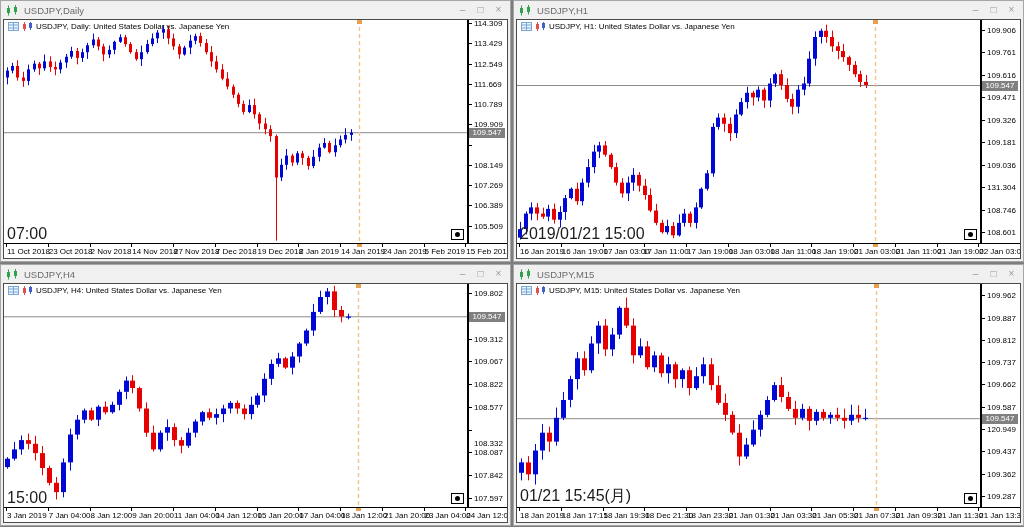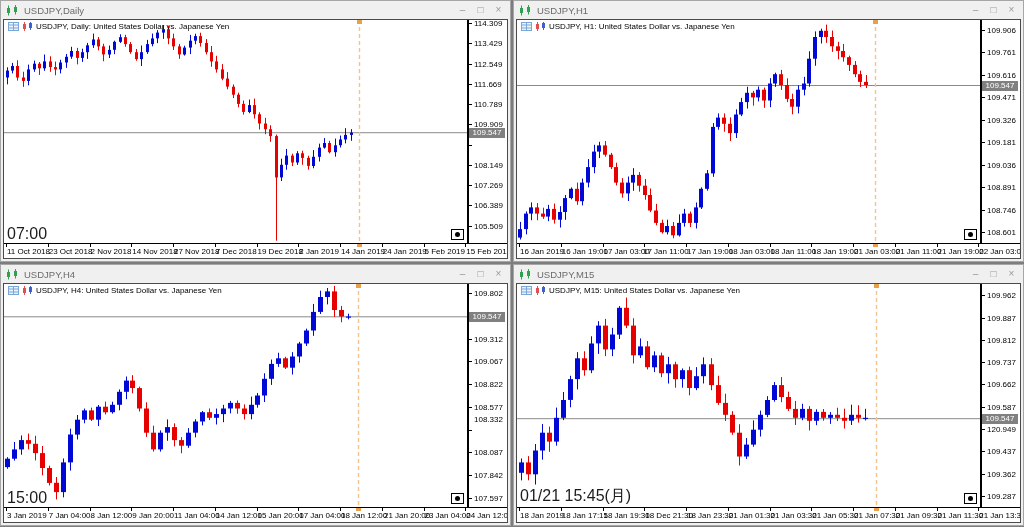--- a/index.html
+++ b/index.html
@@ -286,20 +286,21 @@
               <line x1="5.5" y1="0.5" x2="5.5" y2="8.5" stroke="#7ba7d7"></line>
             </svg>
           <svg width="11" height="9" viewBox="0 0 11 9">
               <rect x="1" y="2" width="3" height="5" fill="#e05050"></rect>
               <line x1="2.5" y1="0" x2="2.5" y2="9" stroke="#e05050"></line>
               <rect x="7" y="1" width="3" height="5" fill="#4060d0"></rect>
               <line x1="8.5" y1="0" x2="8.5" y2="8" stroke="#4060d0"></line>
             </svg>
           <span>USDJPY, H1:  United States Dollar vs. Japanese Yen</span>
         </div>
+        <div class="biglabel">2019/01/21 15:00</div>
         <div class="scrollbtn">
             <div class="scrolldot"></div>
           </div>
       <svg width="463" height="223" style="position:absolute;left:0;top:0;z-index:1">
             <line x1="0" y1="65.50625000000039" x2="463" y2="65.50625000000039" stroke="#8a8a8a" stroke-width="1"></line>
             <line x1="3.5" y1="201.86208708550248" x2="3.5" y2="219.53705934407336" stroke="#0008d6" stroke-width="1"></line>
             <rect x="1" y="209.1" width="4" height="8.5" fill="#0008d6"></rect>
             <line x1="9.5" y1="191.41195510823394" x2="9.5" y2="214.3927492414602" stroke="#0008d6" stroke-width="1"></line>
             <rect x="7" y="193.6" width="4" height="15.5" fill="#0008d6"></rect>
             <line x1="14.5" y1="182.39089350978898" x2="14.5" y2="200.27854603339242" stroke="#0008d6" stroke-width="1"></line>
@@ -436,21 +437,21 @@
           <div class="ylabel" style="top: 54.8208px;">109.616</div>
           <div class="ymark" style="top: 77.2757px;"></div>
           <div class="ylabel" style="top: 77.2757px;">109.471</div>
           <div class="ymark" style="top: 99.7306px;"></div>
           <div class="ylabel" style="top: 99.7306px;">109.326</div>
           <div class="ymark" style="top: 122.185px;"></div>
           <div class="ylabel" style="top: 122.185px;">109.181</div>
           <div class="ymark" style="top: 144.64px;"></div>
           <div class="ylabel" style="top: 144.64px;">109.036</div>
           <div class="ymark" style="top: 167.095px;"></div>
-          <div class="ylabel" style="top: 167.095px;">108.891</div>
+          <div class="ylabel" style="top: 167.095px;">131.304</div>
           <div class="ymark" style="top: 189.55px;"></div>
           <div class="ylabel" style="top: 189.55px;">108.746</div>
           <div class="ymark" style="top: 212.005px;"></div>
           <div class="ylabel" style="top: 212.005px;">108.601</div>
         </div>
       <div class="xaxis">
           <div class="xmark" style="left: 2px;"></div>
           <div class="xlabel" style="left: 3px;">16 Jan 2019</div>
           <div class="xmark" style="left: 43.75px;"></div>
           <div class="xlabel" style="left: 44.75px;">16 Jan 19:00</div>
@@ -627,21 +628,21 @@
           <div class="ylabel" style="top: 9.10583px;">109.802</div>
           <div class="ymark" style="top: 54.635px;"></div>
           <div class="ylabel" style="top: 54.635px;">109.312</div>
           <div class="ymark" style="top: 77.3996px;"></div>
           <div class="ylabel" style="top: 77.3996px;">109.067</div>
           <div class="ymark" style="top: 100.164px;"></div>
           <div class="ylabel" style="top: 100.164px;">108.822</div>
           <div class="ymark" style="top: 122.929px;"></div>
           <div class="ylabel" style="top: 122.929px;">108.577</div>
           <div class="ymark" style="top: 145.693px;"></div>
-          <div class="ylabel" style="top: 135px;">108.332</div>
+          <div class="ylabel" style="top: 159px;">108.332</div>
           <div class="ymark" style="top: 168.458px;"></div>
           <div class="ylabel" style="top: 168.458px;">108.087</div>
           <div class="ymark" style="top: 191.222px;"></div>
           <div class="ylabel" style="top: 191.222px;">107.842</div>
           <div class="ymark" style="top: 213.987px;"></div>
           <div class="ylabel" style="top: 213.987px;">107.597</div>
         </div>
       <div class="xaxis">
           <div class="xmark" style="left: 2px;"></div>
           <div class="xlabel" style="left: 3px;">3 Jan 2019</div>

